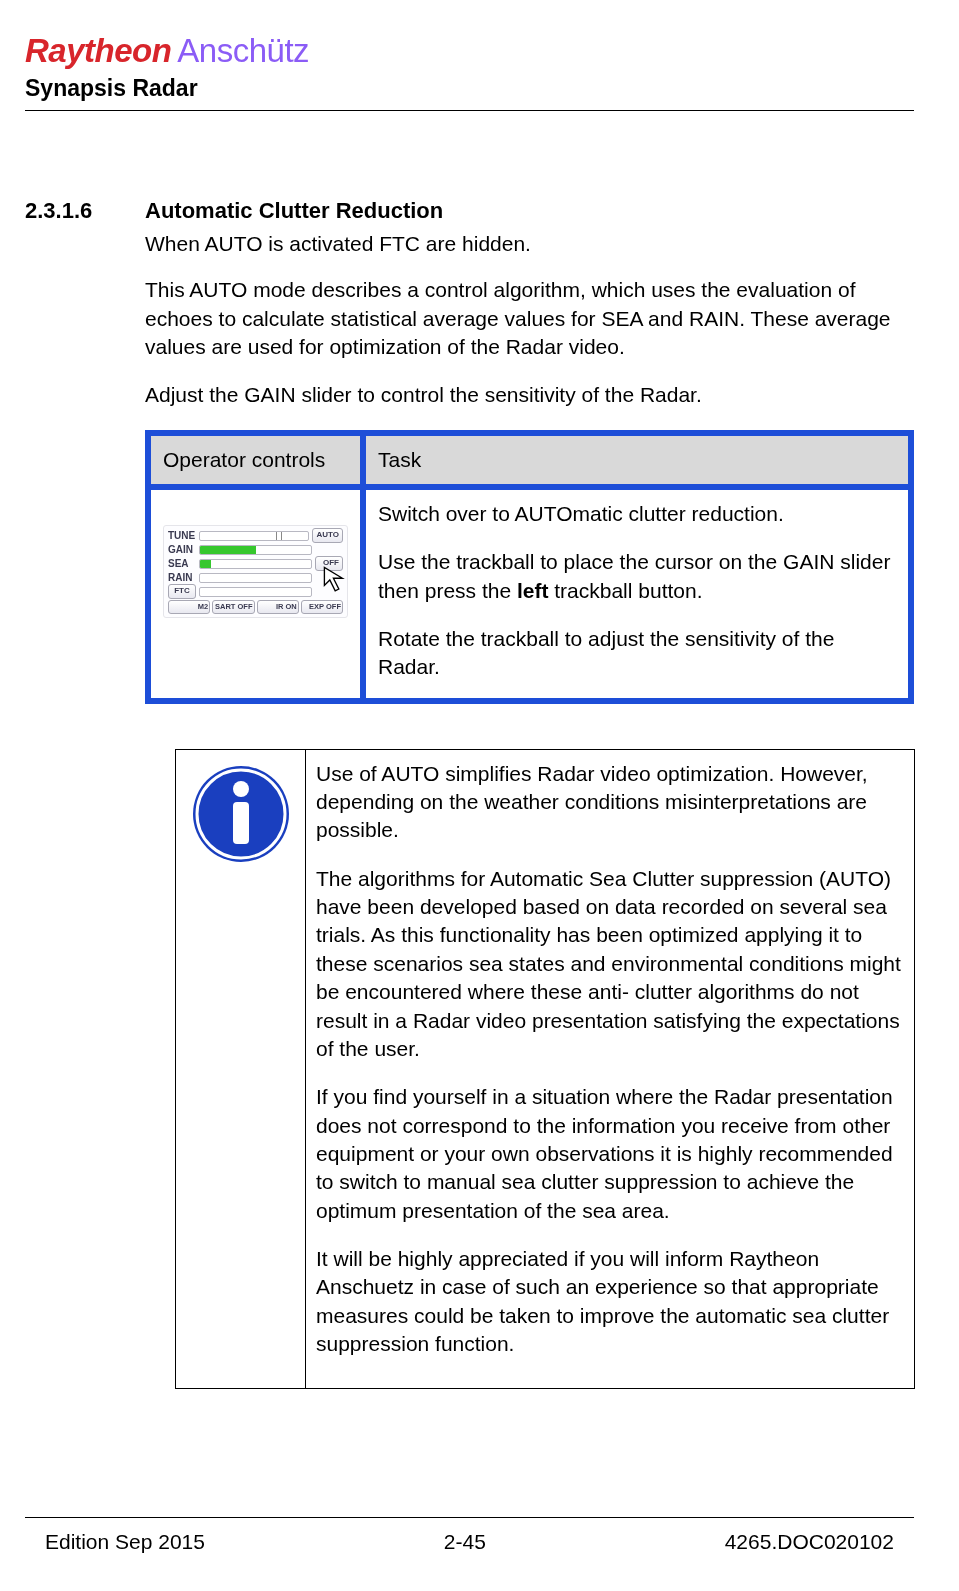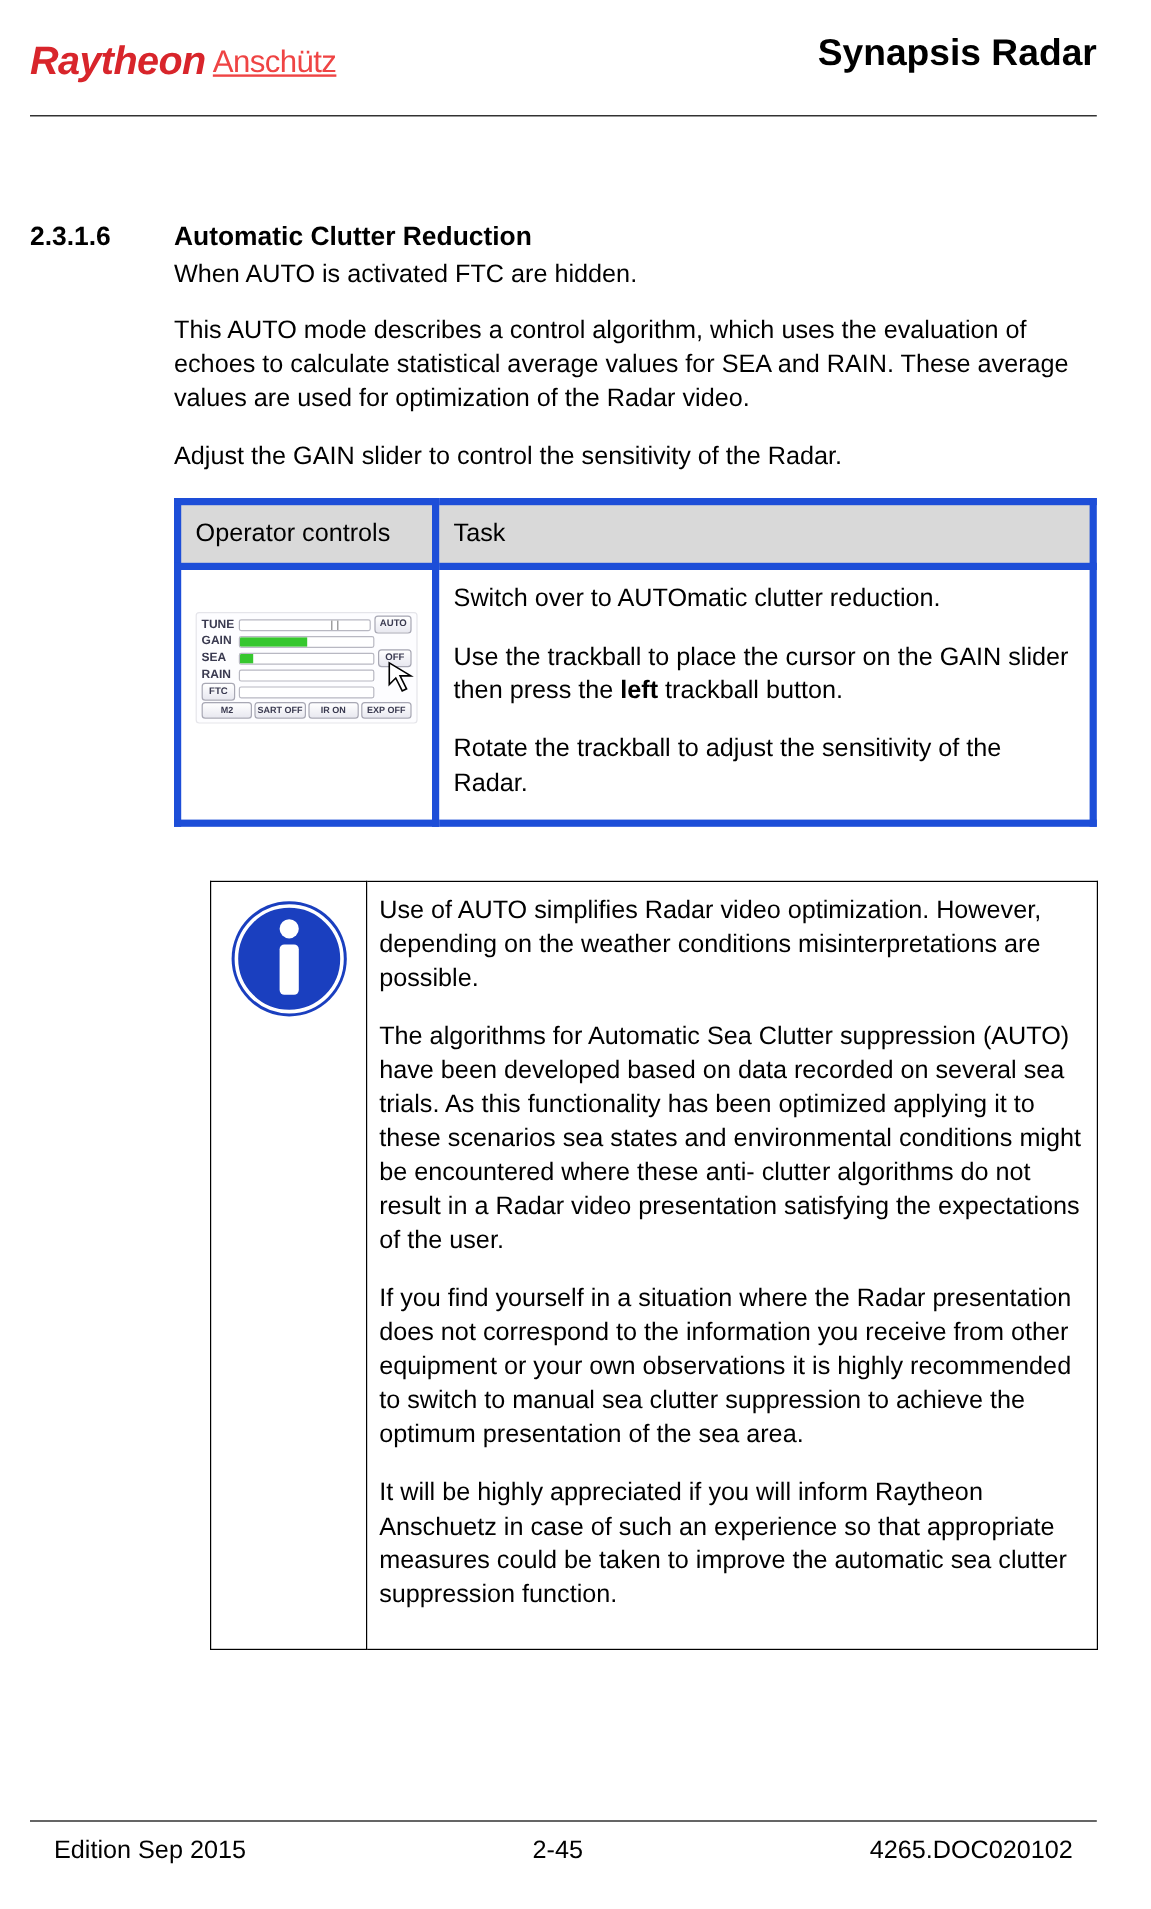--- a/index.html
+++ b/index.html
@@ -13,46 +13,46 @@
       font-size: 21px;
       line-height: 1.35;
     }
     .page {
       padding: 25px 45px 0 25px;
     }
     .header {
       display: flex;
       justify-content: space-between;
       align-items: flex-start;
-      margin-bottom: 22px;
+      margin-bottom: 8px;
+      flex-direction: column;
     }
     .logo {
       display: flex;
       align-items: center;
       gap: 6px;
       padding-top: 4px;
     }
     .raytheon {
       font-family: Arial, sans-serif;
       font-weight: bold;
       font-style: italic;
       color: #d8252b;
       font-size: 33px;
       letter-spacing: -0.5px;
     }
     .anschutz {
       font-family: Arial, sans-serif;
-      color: #ef4444;
-      font-size: 26px;
+      color: #8b5cf6;
+      font-size: 33px;
       letter-spacing: -0.5px;
-      text-decoration: underline;
     }
     .doc-title {
       text-align: right;
-      font-size: 31px;
+      font-size: 23px;
       line-height: 1.25;
     }
     .doc-title .bold { font-weight: bold; }
     hr.rule {
       border: none;
       border-top: 1.5px solid #000;
       margin: 5px 0 0 0;
     }
     .content {
       margin-top: 85px;
@@ -132,21 +132,21 @@
     .pfill-sea { position: absolute; left:0; top:0; bottom:0; width:10%; background:#36c72e; }
     .pthumb { position: absolute; top: -1px; width: 6px; height: 12px; background: #fff; border:1px solid #888; border-radius:1px; }
     .ptrack-tune .pthumb { left: 70%; }
     .pbtn {
       border: 1px solid #a8a8b4;
       border-radius: 3px;
       background: linear-gradient(#fff,#e8e8f0);
       font-size: 8px;
       font-weight: bold;
       padding: 1px 3px;
-      text-align: center;
+      text-align: right;
       min-width: 28px;
     }
     .pbtnrow { display:flex; gap:2px; margin-top:2px;}
     .pbtnrow .pbtn { flex:1; min-width:0; font-size:7.5px; padding:1px 1px;}
     .ftc-btn {
       border: 1px solid #a8a8b4;
       border-radius: 3px;
       background: linear-gradient(#fff,#e8e8f0);
       font-size: 8px;
       font-weight: bold;

